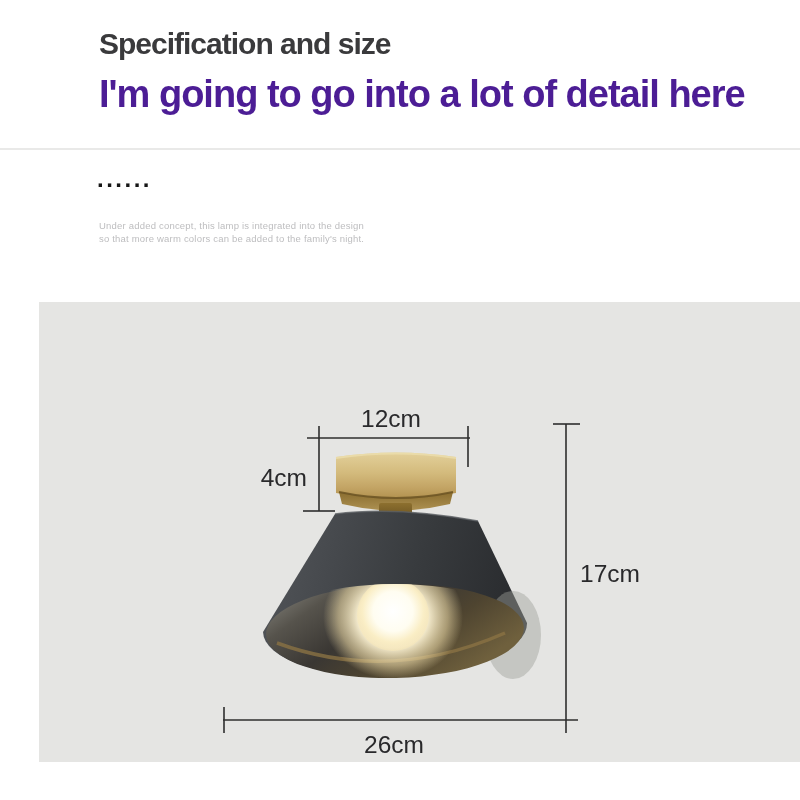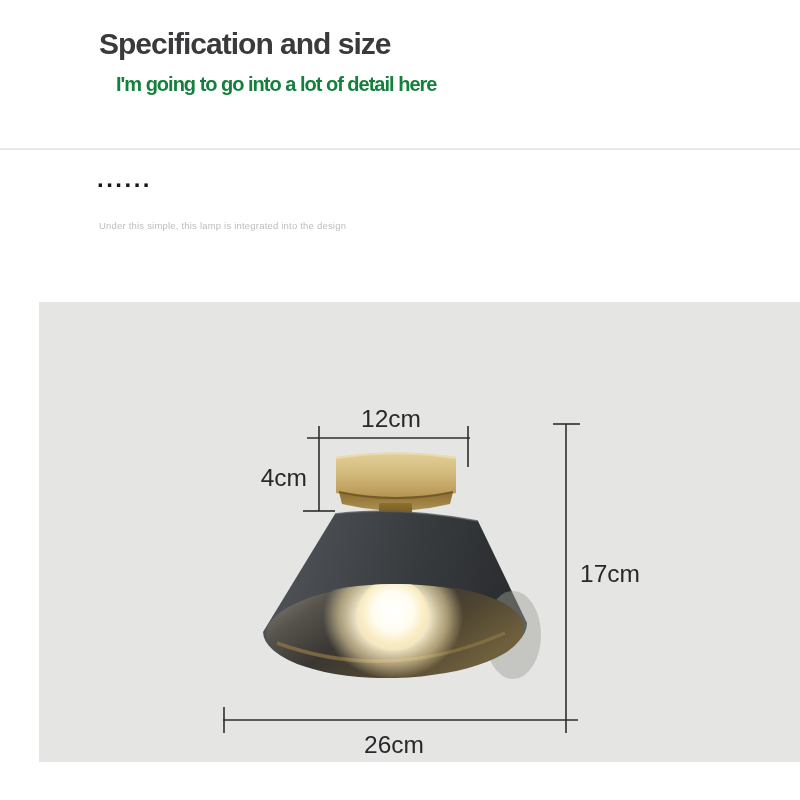--- a/index.html
+++ b/index.html
@@ -9,22 +9,22 @@
     background:#ffffff;
     font-family:"Liberation Sans", sans-serif;
     overflow:hidden;
   }
   .title{
     position:absolute;left:99px;top:27px;
     font-size:30px;font-weight:bold;color:#3a3a3c;
     letter-spacing:-1px;white-space:nowrap;
   }
   .subtitle{
-    position:absolute;left:116px;top:73px;
-    font-size:20px;font-weight:bold;color:#15803d;
+    position:absolute;left:99px;top:73px;
+    font-size:38px;font-weight:bold;color:#4c1d95;
     letter-spacing:-1px;white-space:nowrap;
   }
   .divider{
     position:absolute;left:0;top:148px;width:800px;height:2px;
     background:#e9e9e8;
   }
   .dots{
     position:absolute;left:97px;top:165px;
     font-size:24px;font-weight:bold;color:#161616;
     letter-spacing:2.5px;white-space:nowrap;
@@ -50,21 +50,22 @@
 <body>
 
 <div class="page">
 
   <div class="title">Specification and size</div>
   <div class="subtitle">I'm going to go into a lot of detail here</div>
   <div class="divider"></div>
   <div class="dots">......</div>
 
   <div class="desc">
-    <div>Under this simple, this lamp is integrated into the design</div>
+    <div>Under added concept, this lamp is integrated into the design</div>
+    <div>so that more warm colors can be added to the family's night.</div>
   </div>
 
   <div class="panel">
     <svg width="716" height="460" viewBox="0 0 716 460">
       <defs>
         <linearGradient id="gBrass" x1="0" y1="0" x2="0" y2="1">
           <stop offset="0" stop-color="#e3d09a"></stop>
           <stop offset="0.45" stop-color="#d3ba7c"></stop>
           <stop offset="0.78" stop-color="#c2a363"></stop>
           <stop offset="1" stop-color="#b2924f"></stop>

